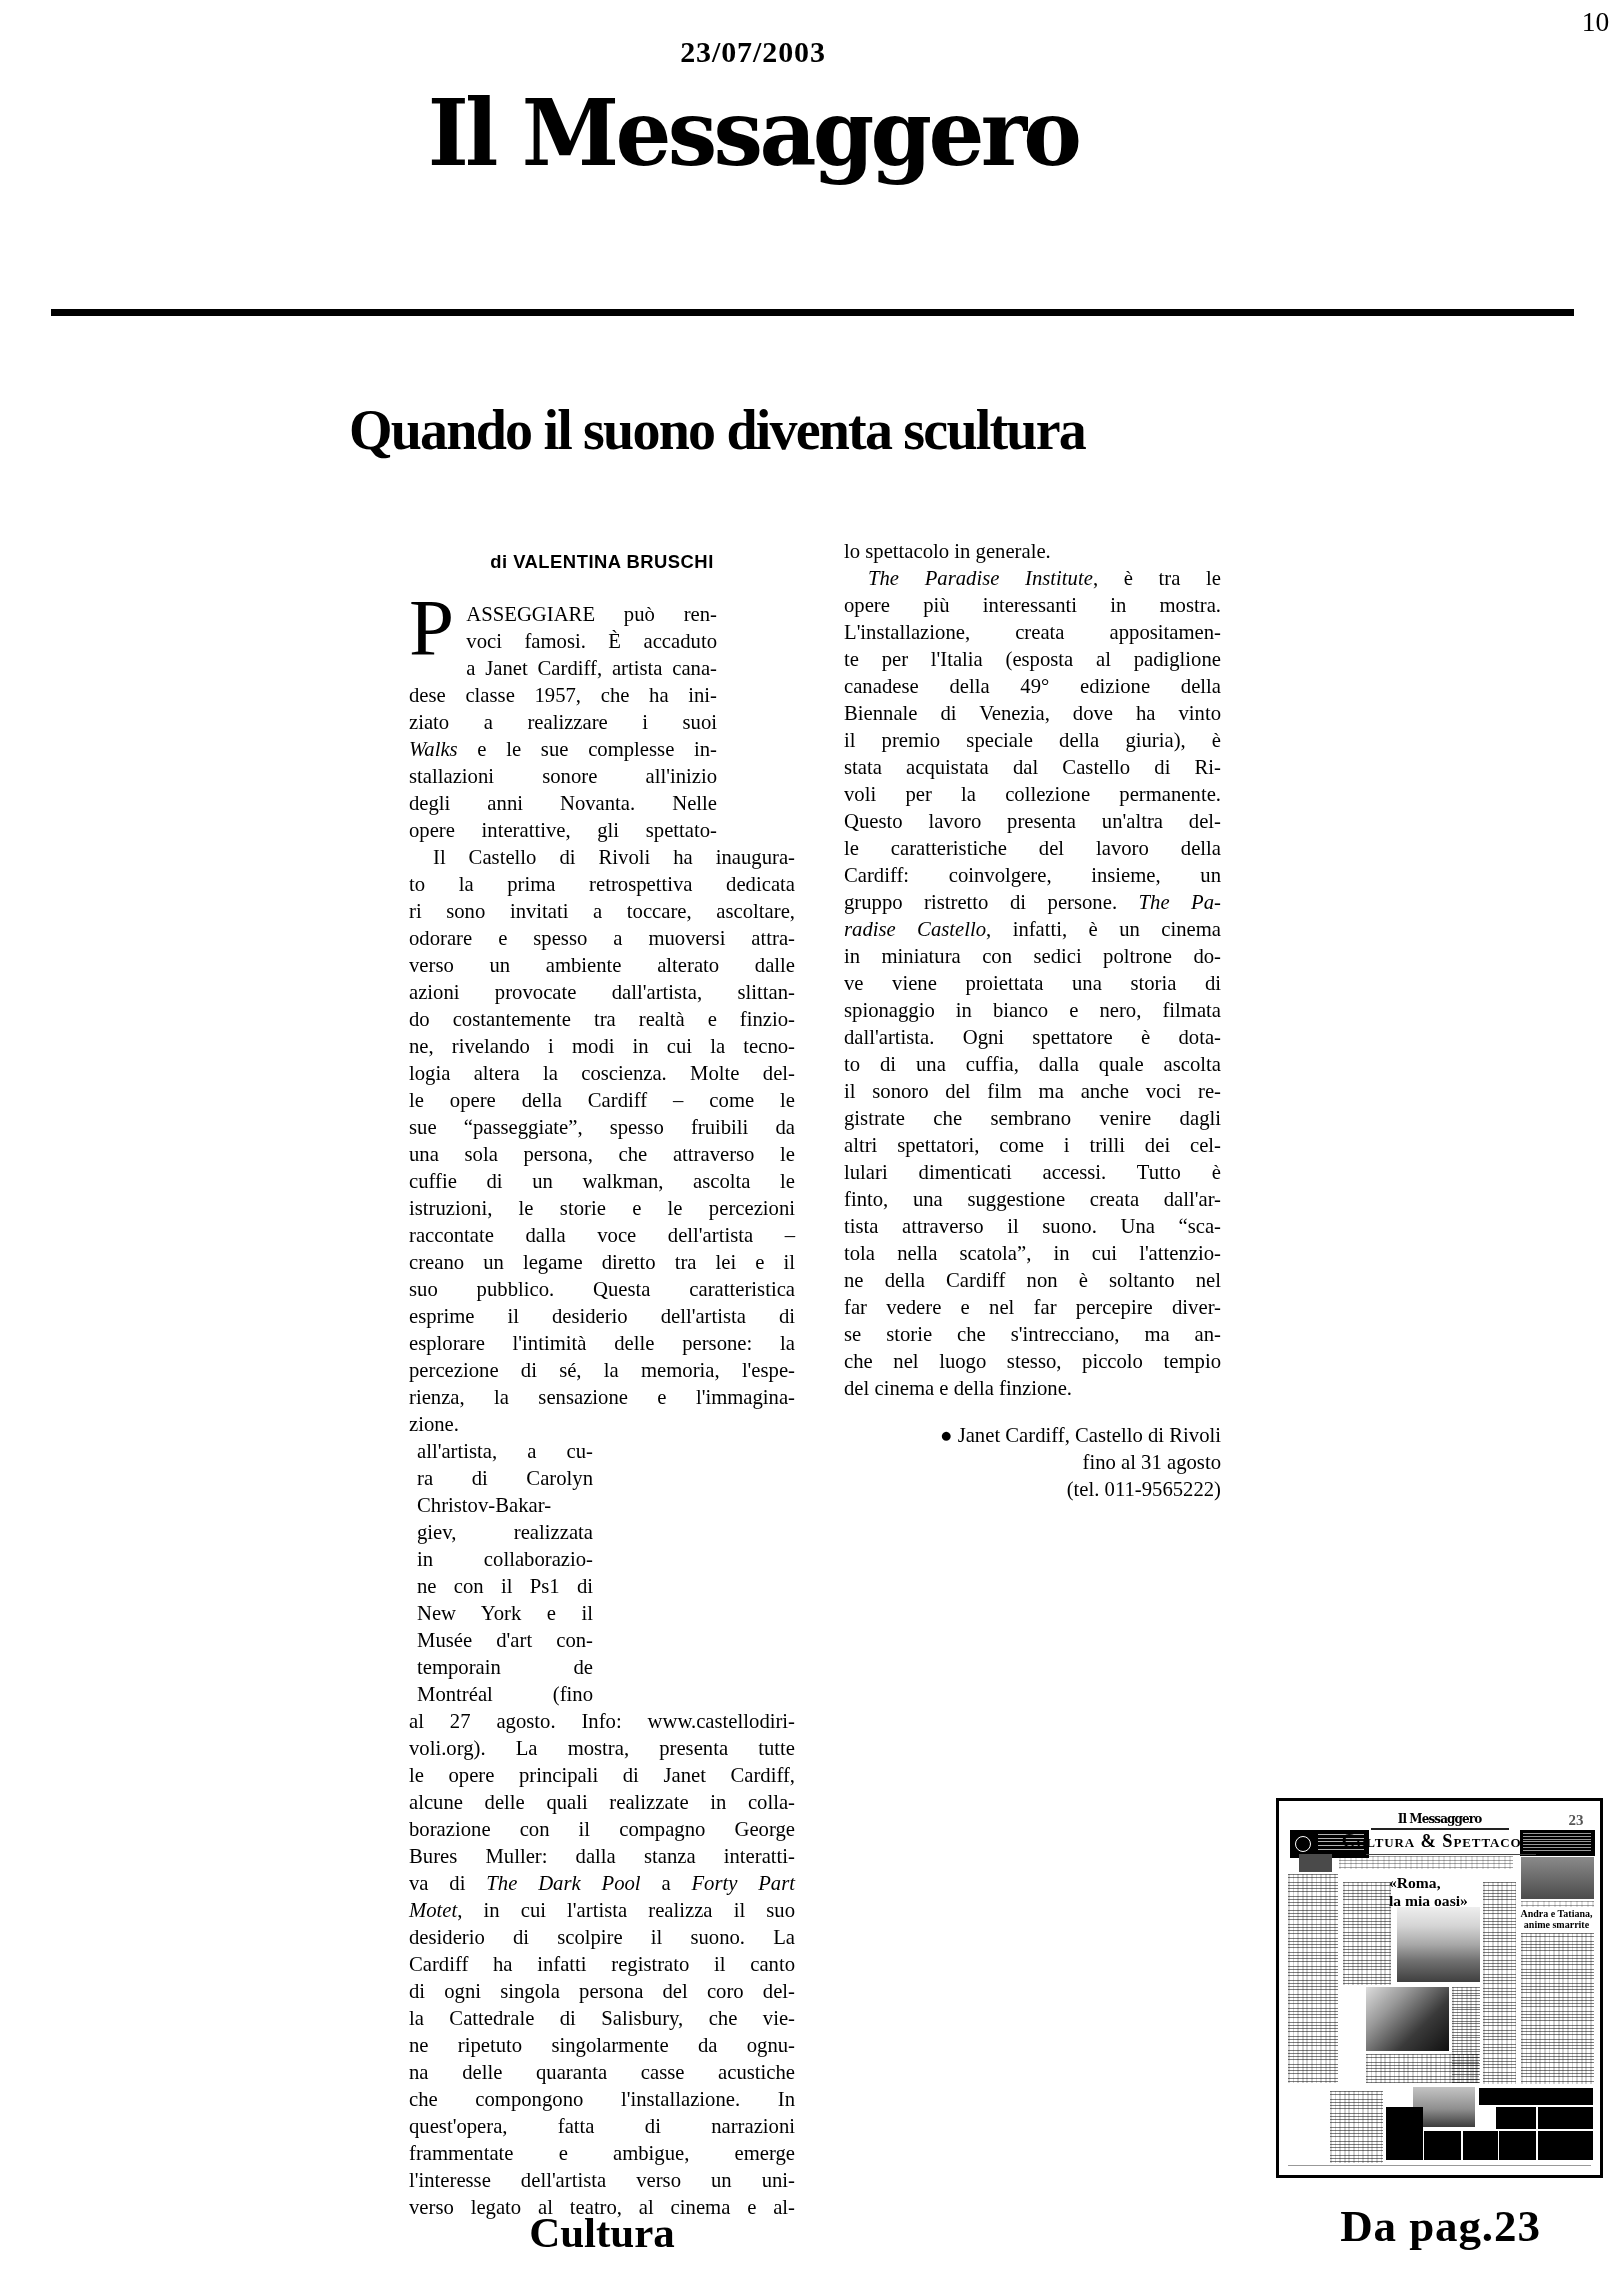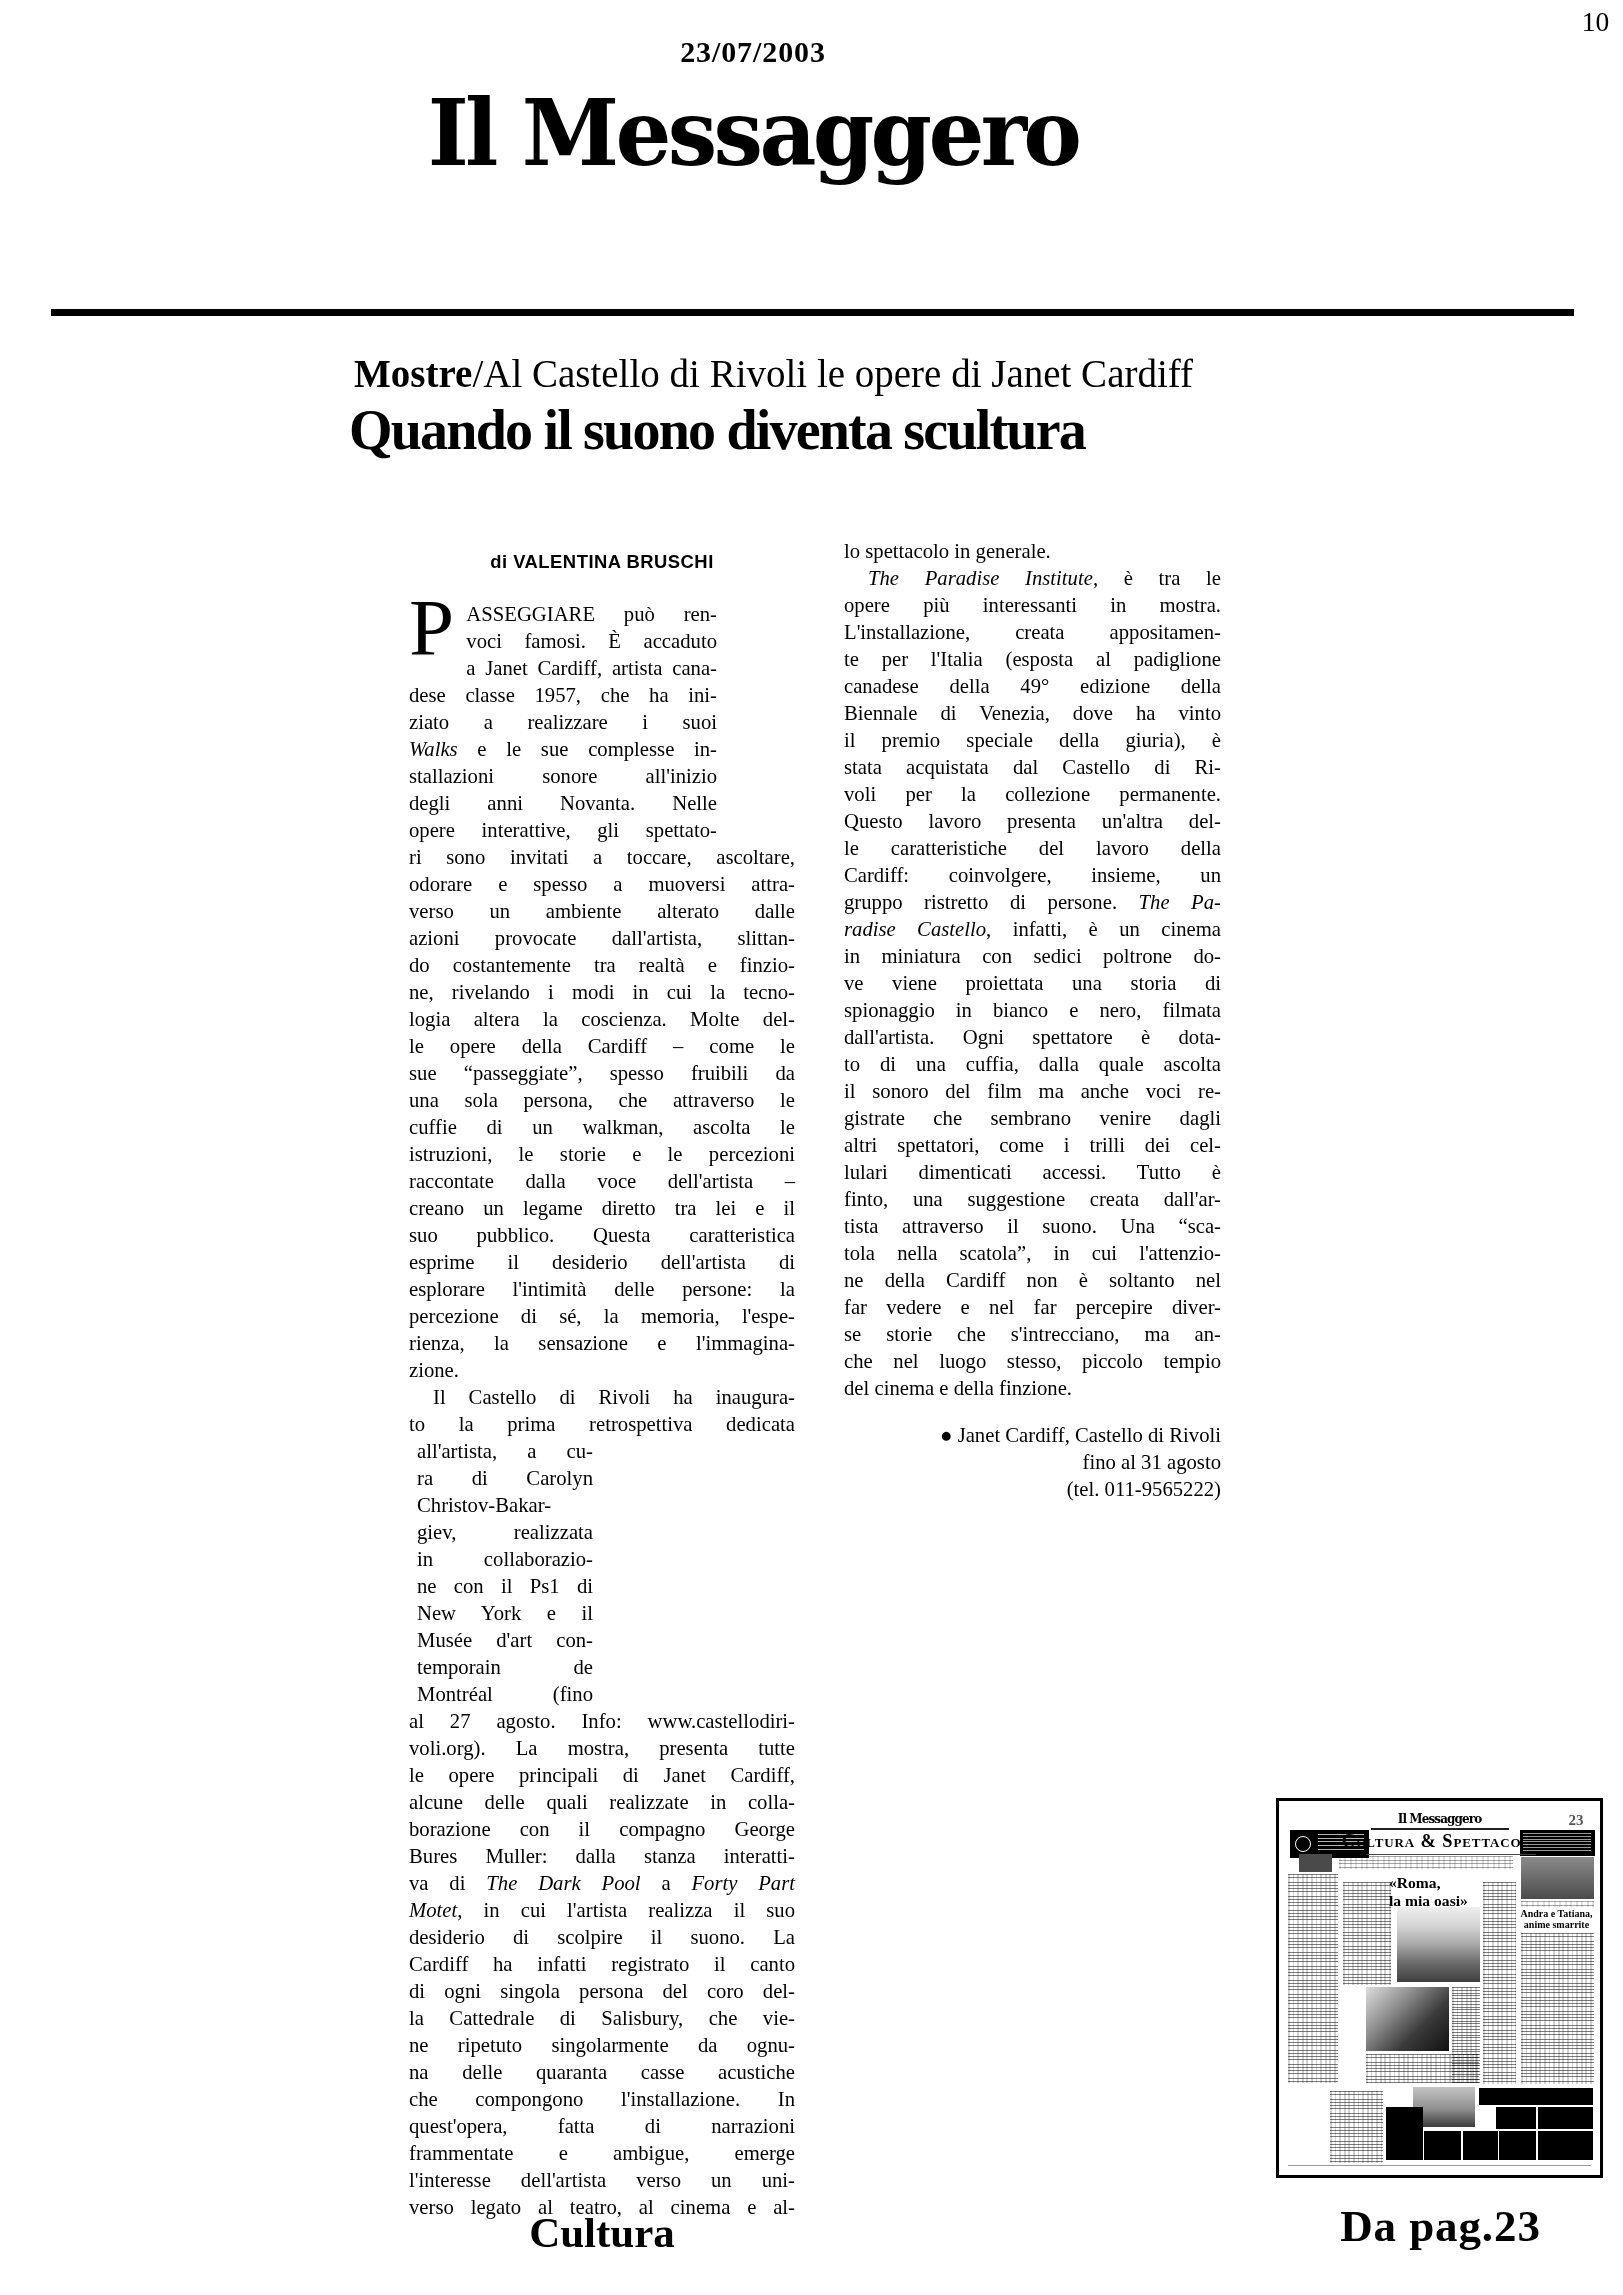--- a/index.html
+++ b/index.html
@@ -88,41 +88,44 @@
 
   <div class="hdr-pagenum">10</div>
 
   <div class="hdr">
     <div class="hdr-date">23/07/2003</div>
     <div class="masthead">Il Messaggero</div>
   </div>
 
   <div class="rule"></div>
 
-  <div class="kicker"><span class="kb">Mostre</span><span>/Al Castello di Rivoli le opere di Janet Cardiff</span></div>
 
   <div class="headline">Quando il suono diventa scultura</div>
 
   <div class="byline">di VALENTINA BRUSCHI</div>
 
   <div class="colL txt">
     <div class="block block-a">
       <span class="dropcap">P</span>
       <div>
           <div class="line">ASSEGGIARE può ren-</div>
           <div class="line">voci famosi. È accaduto</div>
           <div class="line">a Janet Cardiff, artista cana-</div>
           <div class="line">dese classe 1957, che ha ini-</div>
           <div class="line">ziato a realizzare i suoi</div>
           <div class="line"><i>Walks</i> e le sue complesse in-</div>
           <div class="line">stallazioni sonore all'inizio</div>
           <div class="line">degli anni Novanta. Nelle</div>
           <div class="line">opere interattive, gli spettato-</div>
         </div>
     </div>
+    <div class="block">
+        <div class="line indent">Il Castello di Rivoli ha inaugura-</div>
+        <div class="line">to la prima retrospettiva dedicata</div>
+      </div>
     <div class="block">
         <div class="line">ri sono invitati a toccare, ascoltare,</div>
         <div class="line">odorare e spesso a muoversi attra-</div>
         <div class="line">verso un ambiente alterato dalle</div>
         <div class="line">azioni provocate dall'artista, slittan-</div>
         <div class="line">do costantemente tra realtà e finzio-</div>
         <div class="line">ne, rivelando i modi in cui la tecno-</div>
         <div class="line">logia altera la coscienza. Molte del-</div>
         <div class="line">le opere della Cardiff – come le</div>
         <div class="line">sue “passeggiate”, spesso fruibili da</div>
@@ -130,24 +133,20 @@
         <div class="line">cuffie di un walkman, ascolta le</div>
         <div class="line">istruzioni, le storie e le percezioni</div>
         <div class="line">raccontate dalla voce dell'artista –</div>
         <div class="line">creano un legame diretto tra lei e il</div>
         <div class="line">suo pubblico. Questa caratteristica</div>
         <div class="line">esprime il desiderio dell'artista di</div>
         <div class="line">esplorare l'intimità delle persone: la</div>
         <div class="line">percezione di sé, la memoria, l'espe-</div>
         <div class="line">rienza, la sensazione e l'immagina-</div>
         <div class="line last">zione.</div>
-      </div>
-    <div class="block">
-        <div class="line indent">Il Castello di Rivoli ha inaugura-</div>
-        <div class="line">to la prima retrospettiva dedicata</div>
       </div>
     <div class="block block-narrow">
         <div class="line">all'artista, a cu-</div>
         <div class="line">ra di Carolyn</div>
         <div class="line">Christov-Bakar-</div>
         <div class="line">giev, realizzata</div>
         <div class="line">in collaborazio-</div>
         <div class="line">ne con il Ps1 di</div>
         <div class="line">New York e il</div>
         <div class="line">Musée d'art con-</div>

